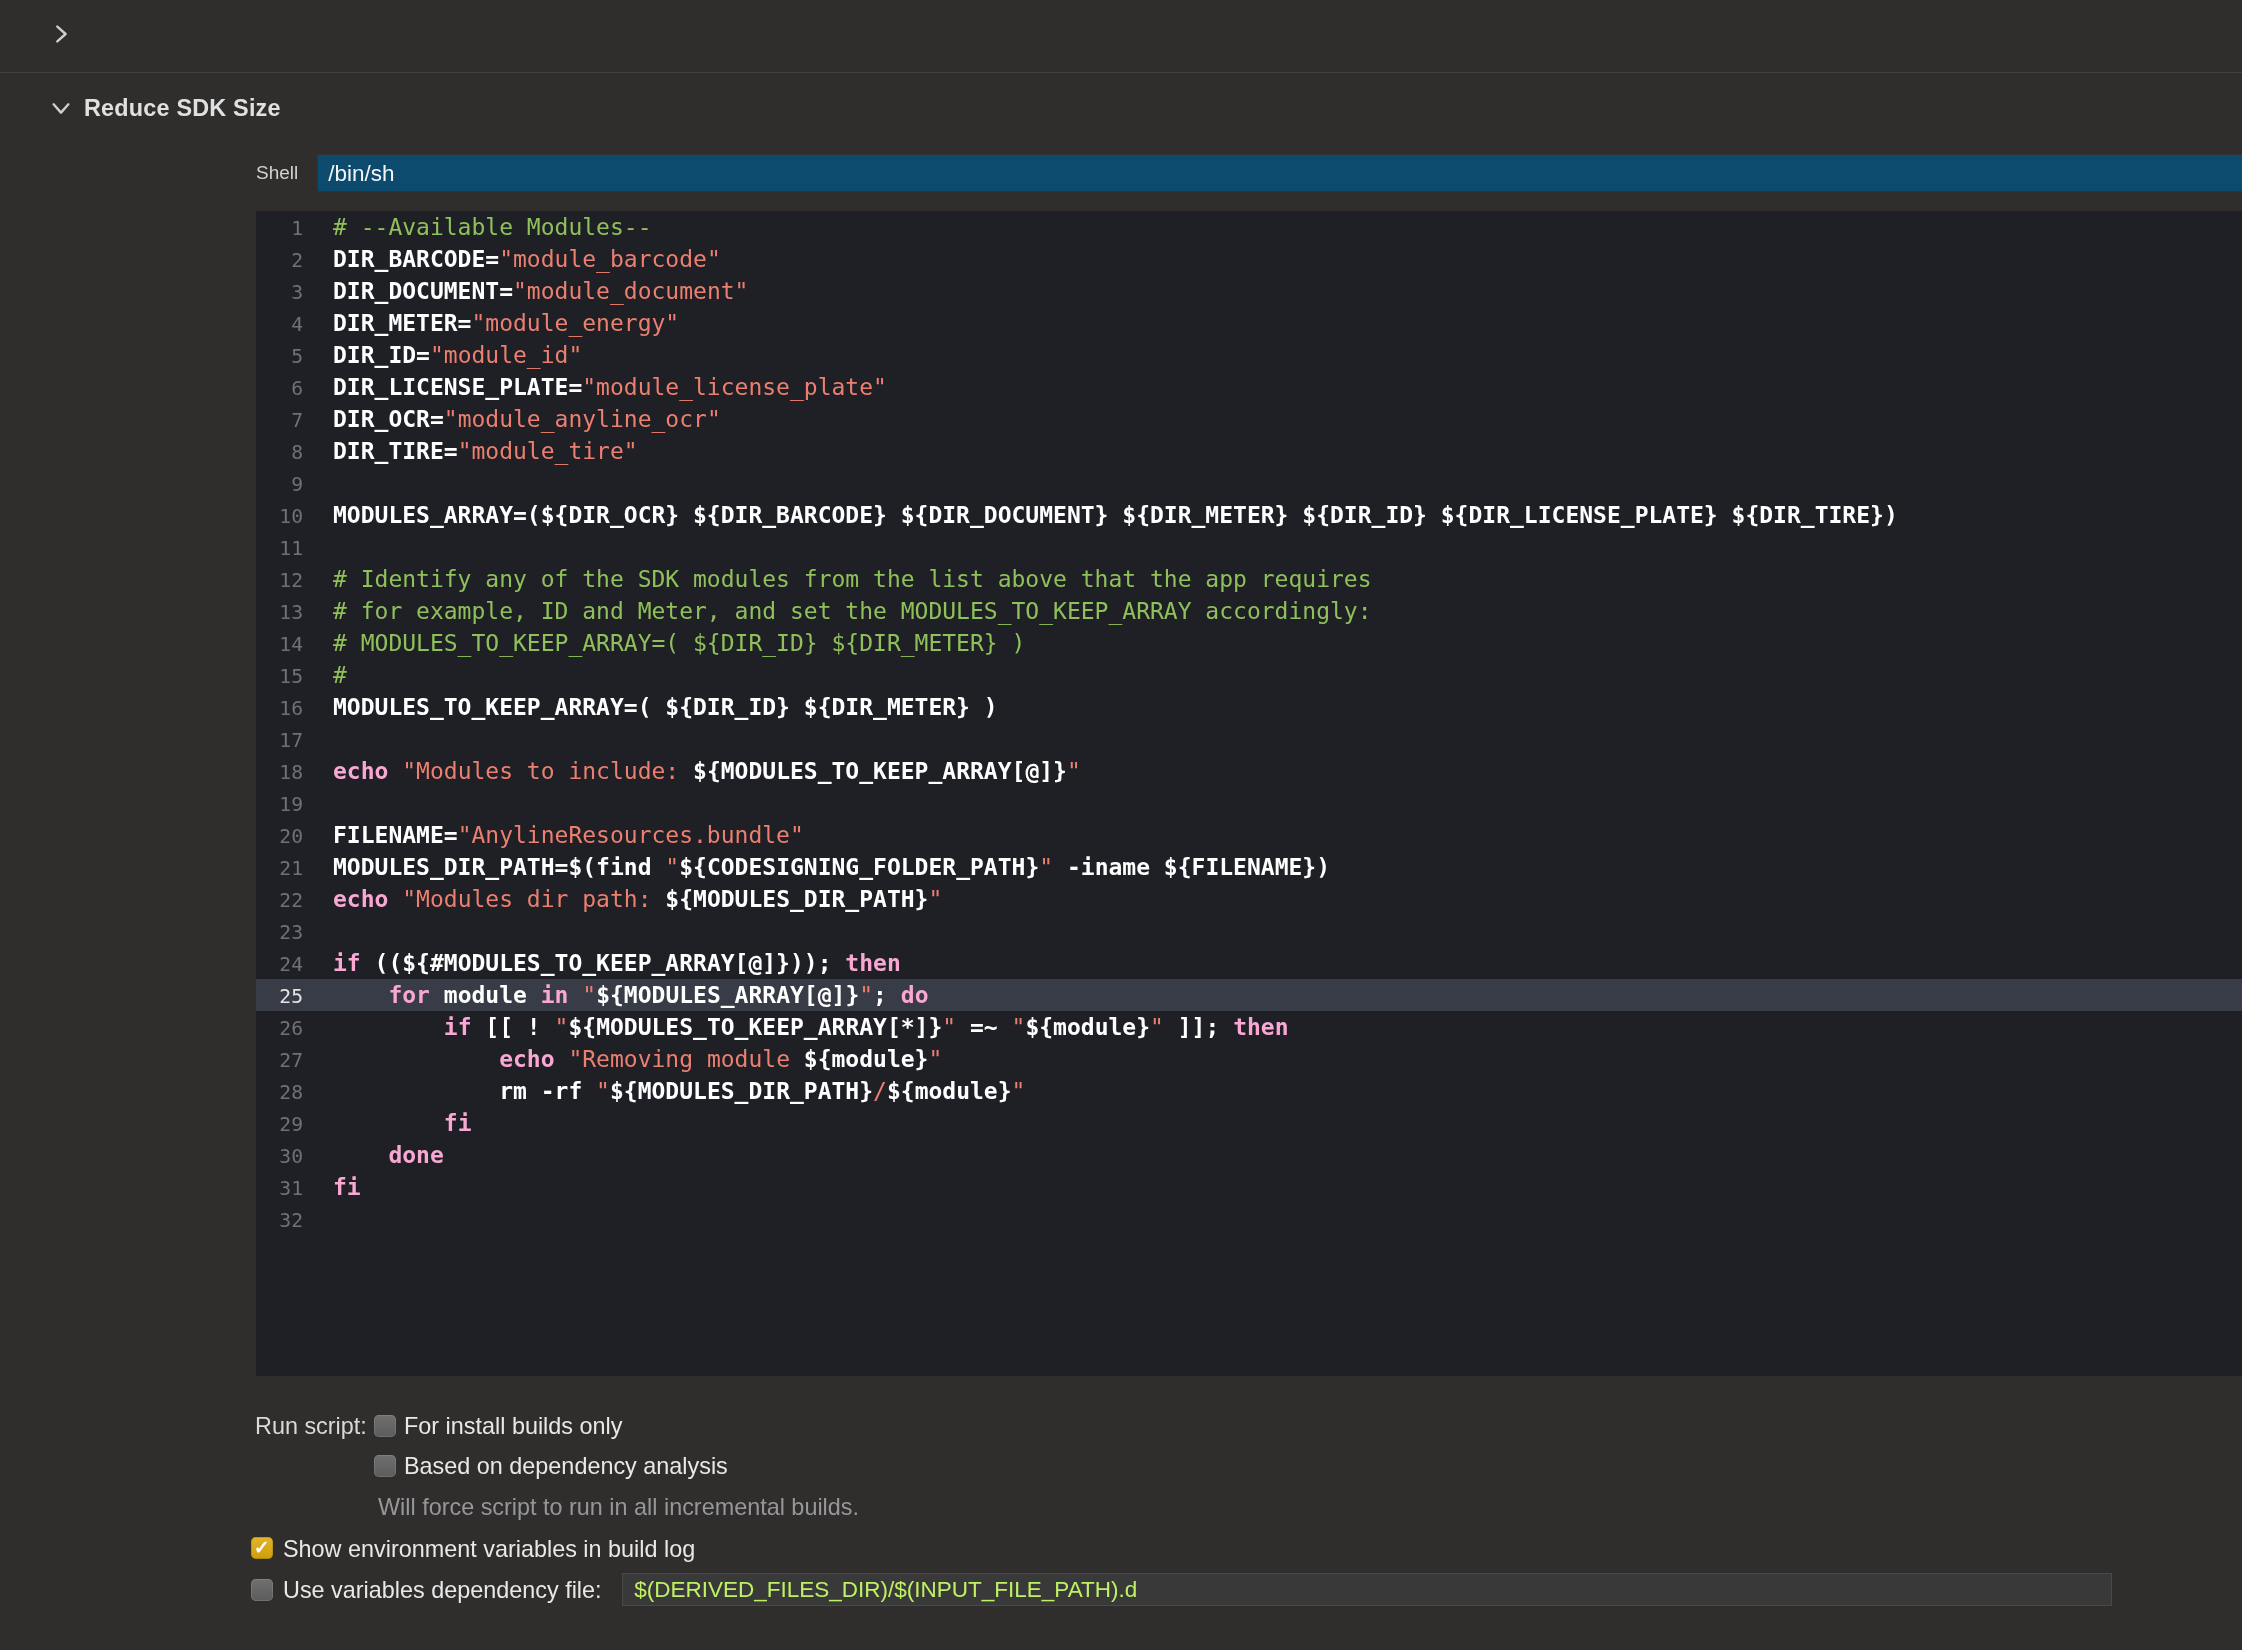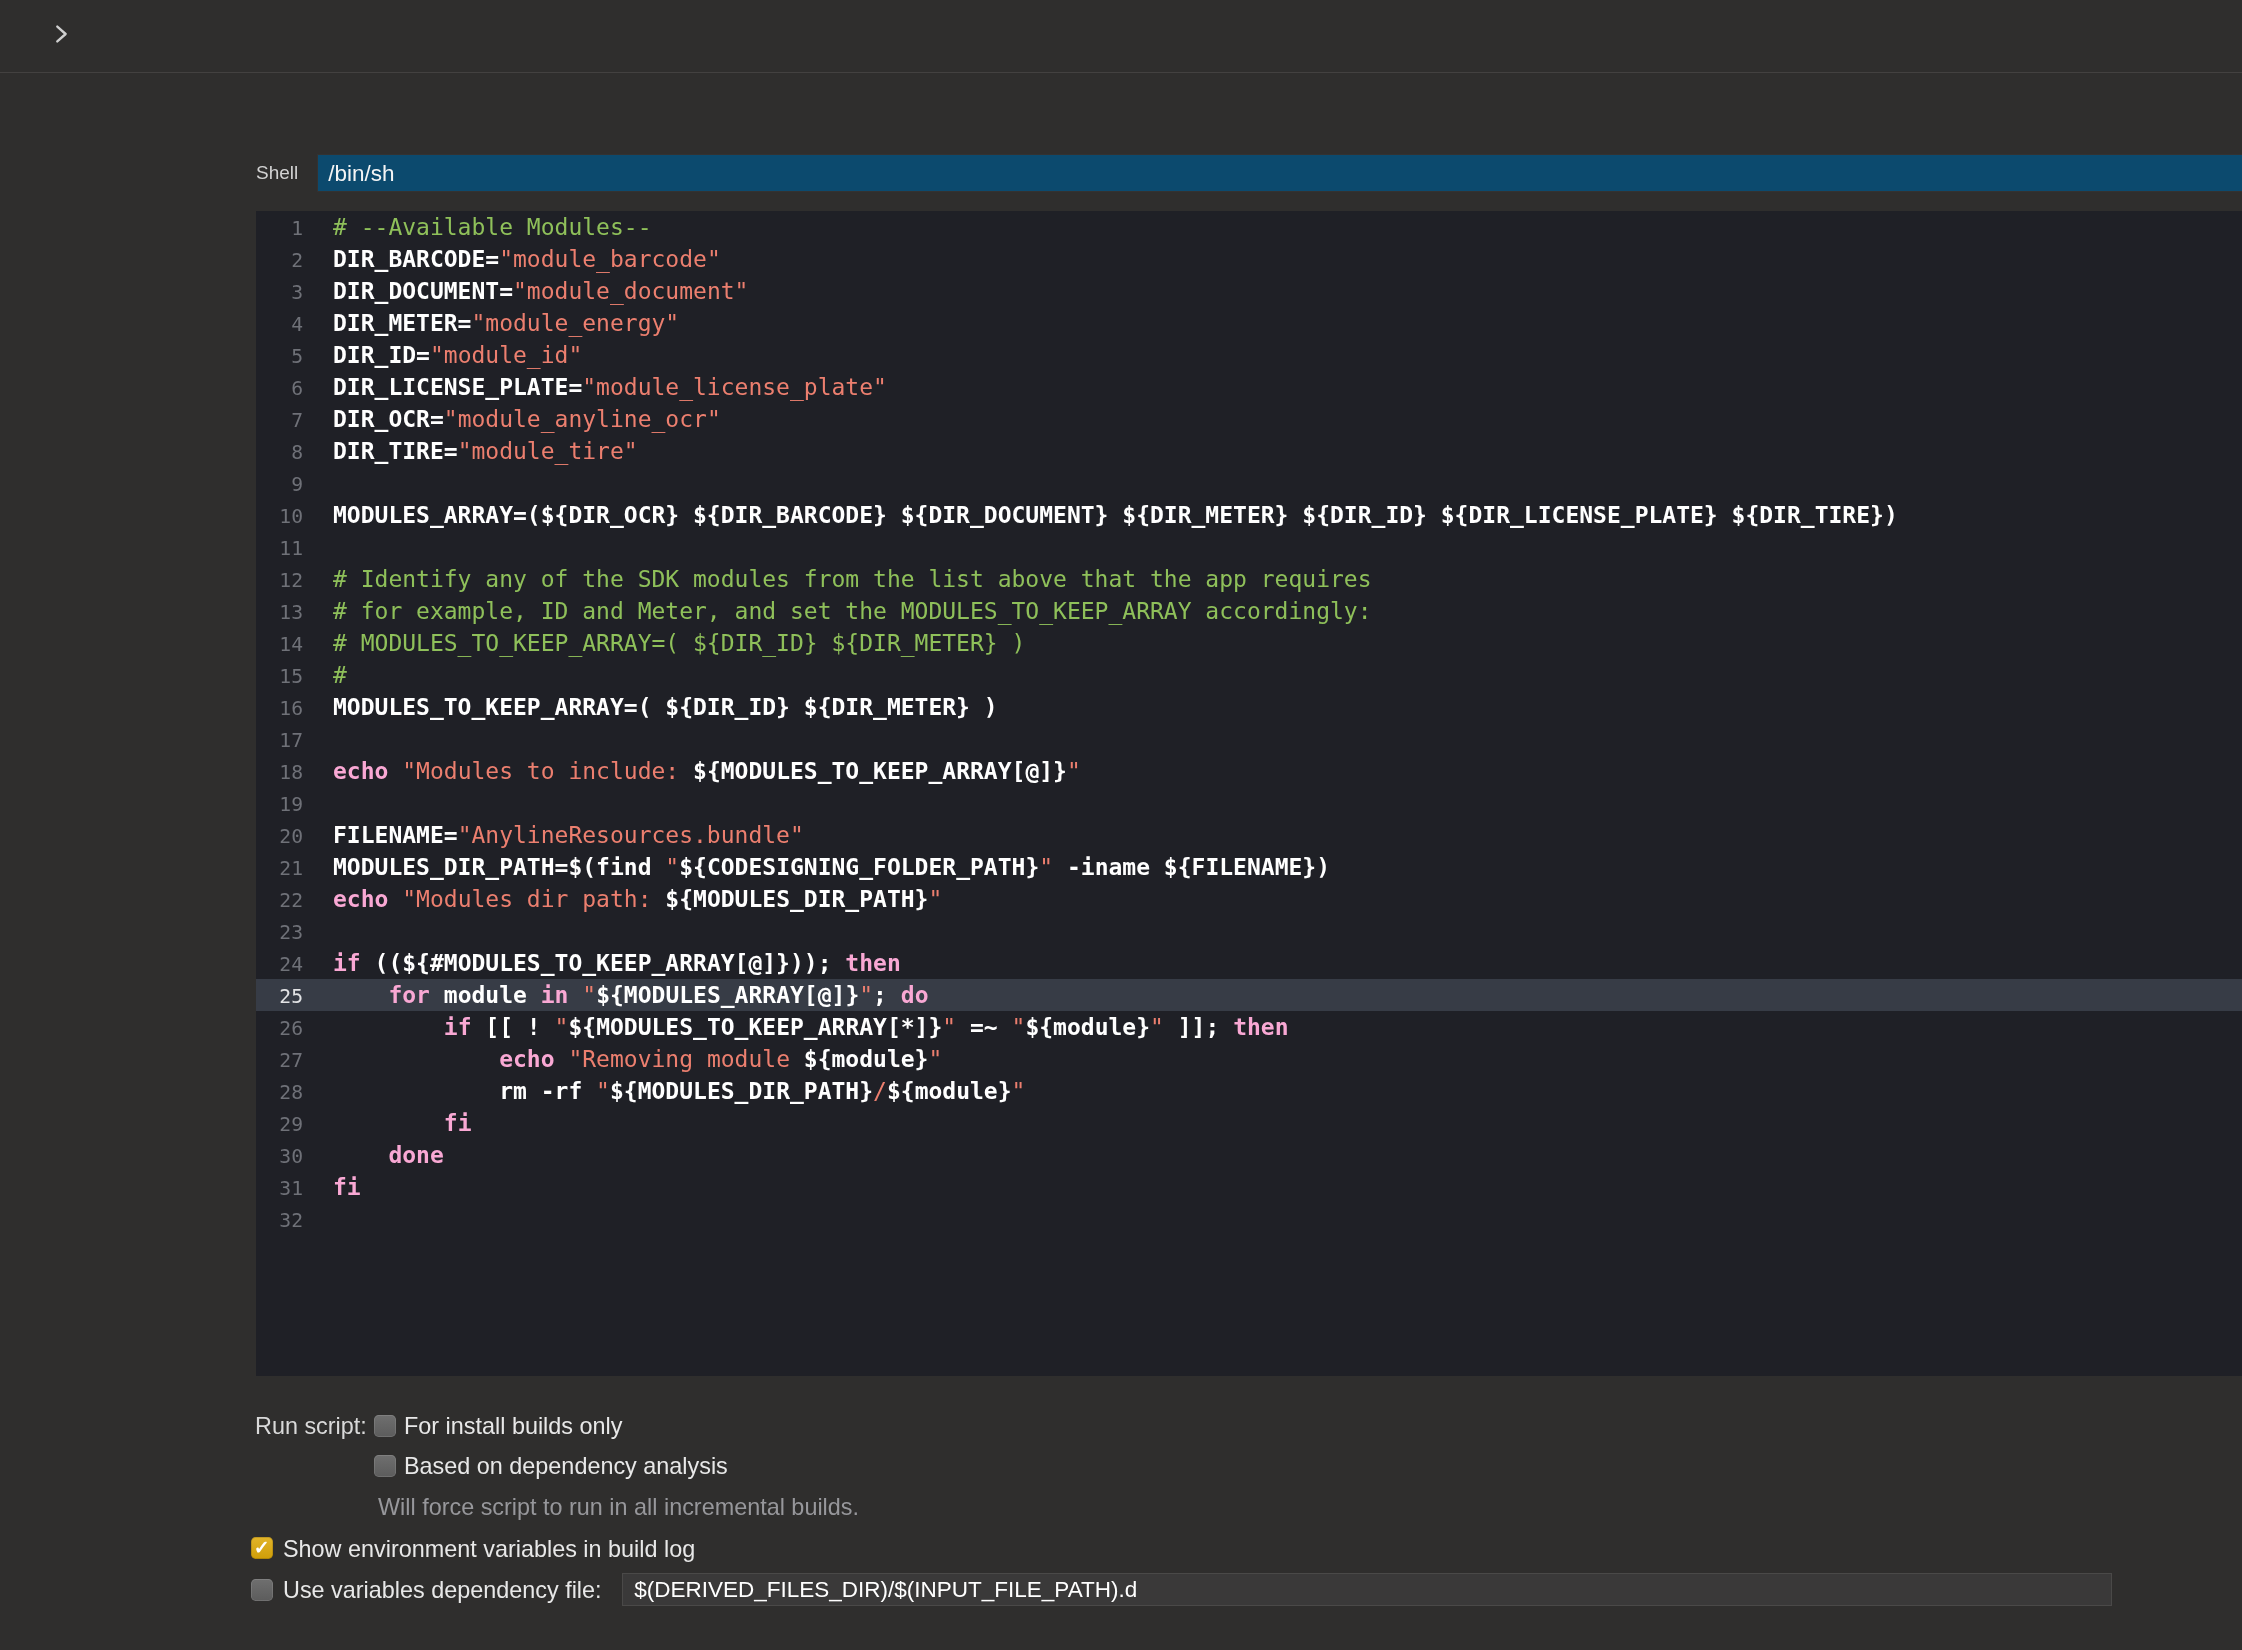--- a/index.html
+++ b/index.html
@@ -74,39 +74,47 @@
     box-shadow:inset 0 0 0 0.9px rgba(0,0,0,.15);
   }
   .checkbox.checked .mark {
     display:block; color:#ffffff; font-size:19px; font-weight:bold;
     line-height:21.5px; text-align:center;
   }
 
   .dep-field {
     position:absolute; left:622px; top:1573px; width:1490px; height:33px;
     background:#3a3939; border:0.9px solid #4a4948;
-    font-size:22.5px; color:#ffffff; line-height:31px; padding-left:11.2px;
+    font-size:22.5px; color:#bef264; line-height:31px; padding-left:11.2px;
     white-space:pre; overflow:hidden;
   }
 </style>
 </head>
 <body>
 
 <div class="stage">
 
   <div class="phase-header" id="hdr-embed">
     <span class="chev">
       <svg width="24" height="24" viewBox="0 0 26 26">
         <polyline points="9,5 18,13 9,21" fill="none" stroke="#cfcfcf" stroke-width="2.6" stroke-linecap="round" stroke-linejoin="round"></polyline>
       </svg>
     </span>
   </div>
 
   <div class="divider"></div>
 
+  <div class="phase-header" id="hdr-reduce">
+    <span class="chev">
+      <svg width="24" height="24" viewBox="0 0 26 26">
+        <polyline points="5,9 13,18 21,9" fill="none" stroke="#cfcfcf" stroke-width="2.6" stroke-linecap="round" stroke-linejoin="round"></polyline>
+      </svg>
+    </span>
+    <span class="title">Reduce SDK Size</span>
+  </div>
 
   <div class="shell-label">Shell</div>
   <div class="shell-field">/bin/sh</div>
 
   <div class="editor"><div class="code-line"><span class="ln">1</span><span class="code"><span class="seg-c"># --Available Modules--</span></span></div><div class="code-line"><span class="ln">2</span><span class="code"><span class="seg-p">DIR_BARCODE=</span><span class="seg-s">"module_barcode"</span></span></div><div class="code-line"><span class="ln">3</span><span class="code"><span class="seg-p">DIR_DOCUMENT=</span><span class="seg-s">"module_document"</span></span></div><div class="code-line"><span class="ln">4</span><span class="code"><span class="seg-p">DIR_METER=</span><span class="seg-s">"module_energy"</span></span></div><div class="code-line"><span class="ln">5</span><span class="code"><span class="seg-p">DIR_ID=</span><span class="seg-s">"module_id"</span></span></div><div class="code-line"><span class="ln">6</span><span class="code"><span class="seg-p">DIR_LICENSE_PLATE=</span><span class="seg-s">"module_license_plate"</span></span></div><div class="code-line"><span class="ln">7</span><span class="code"><span class="seg-p">DIR_OCR=</span><span class="seg-s">"module_anyline_ocr"</span></span></div><div class="code-line"><span class="ln">8</span><span class="code"><span class="seg-p">DIR_TIRE=</span><span class="seg-s">"module_tire"</span></span></div><div class="code-line"><span class="ln">9</span><span class="code"></span></div><div class="code-line"><span class="ln">10</span><span class="code"><span class="seg-p">MODULES_ARRAY=(${DIR_OCR} ${DIR_BARCODE} ${DIR_DOCUMENT} ${DIR_METER} ${DIR_ID} ${DIR_LICENSE_PLATE} ${DIR_TIRE})</span></span></div><div class="code-line"><span class="ln">11</span><span class="code"></span></div><div class="code-line"><span class="ln">12</span><span class="code"><span class="seg-c"># Identify any of the SDK modules from the list above that the app requires</span></span></div><div class="code-line"><span class="ln">13</span><span class="code"><span class="seg-c"># for example, ID and Meter, and set the MODULES_TO_KEEP_ARRAY accordingly:</span></span></div><div class="code-line"><span class="ln">14</span><span class="code"><span class="seg-c"># MODULES_TO_KEEP_ARRAY=( ${DIR_ID} ${DIR_METER} )</span></span></div><div class="code-line"><span class="ln">15</span><span class="code"><span class="seg-c">#</span></span></div><div class="code-line"><span class="ln">16</span><span class="code"><span class="seg-p">MODULES_TO_KEEP_ARRAY=( ${DIR_ID} ${DIR_METER} )</span></span></div><div class="code-line"><span class="ln">17</span><span class="code"></span></div><div class="code-line"><span class="ln">18</span><span class="code"><span class="seg-k">echo</span><span class="seg-p"> </span><span class="seg-s">"Modules to include: </span><span class="seg-p">${MODULES_TO_KEEP_ARRAY[@]}</span><span class="seg-s">"</span></span></div><div class="code-line"><span class="ln">19</span><span class="code"></span></div><div class="code-line"><span class="ln">20</span><span class="code"><span class="seg-p">FILENAME=</span><span class="seg-s">"AnylineResources.bundle"</span></span></div><div class="code-line"><span class="ln">21</span><span class="code"><span class="seg-p">MODULES_DIR_PATH=$(find </span><span class="seg-s">"</span><span class="seg-p">${CODESIGNING_FOLDER_PATH}</span><span class="seg-s">"</span><span class="seg-p"> -iname ${FILENAME})</span></span></div><div class="code-line"><span class="ln">22</span><span class="code"><span class="seg-k">echo</span><span class="seg-p"> </span><span class="seg-s">"Modules dir path: </span><span class="seg-p">${MODULES_DIR_PATH}</span><span class="seg-s">"</span></span></div><div class="code-line"><span class="ln">23</span><span class="code"></span></div><div class="code-line"><span class="ln">24</span><span class="code"><span class="seg-k">if</span><span class="seg-p"> ((${#MODULES_TO_KEEP_ARRAY[@]})); </span><span class="seg-k">then</span></span></div><div class="code-line hl"><span class="ln">25</span><span class="code"><span class="seg-p">    </span><span class="seg-k">for</span><span class="seg-p"> module </span><span class="seg-k">in</span><span class="seg-p"> </span><span class="seg-s">"</span><span class="seg-p">${MODULES_ARRAY[@]}</span><span class="seg-s">"</span><span class="seg-p">; </span><span class="seg-k">do</span></span></div><div class="code-line"><span class="ln">26</span><span class="code"><span class="seg-p">        </span><span class="seg-k">if</span><span class="seg-p"> [[ ! </span><span class="seg-s">"</span><span class="seg-p">${MODULES_TO_KEEP_ARRAY[*]}</span><span class="seg-s">"</span><span class="seg-p"> =~ </span><span class="seg-s">"</span><span class="seg-p">${module}</span><span class="seg-s">"</span><span class="seg-p"> ]]; </span><span class="seg-k">then</span></span></div><div class="code-line"><span class="ln">27</span><span class="code"><span class="seg-p">            </span><span class="seg-k">echo</span><span class="seg-p"> </span><span class="seg-s">"Removing module </span><span class="seg-p">${module}</span><span class="seg-s">"</span></span></div><div class="code-line"><span class="ln">28</span><span class="code"><span class="seg-p">            rm -rf </span><span class="seg-s">"</span><span class="seg-p">${MODULES_DIR_PATH}</span><span class="seg-s">/</span><span class="seg-p">${module}</span><span class="seg-s">"</span></span></div><div class="code-line"><span class="ln">29</span><span class="code"><span class="seg-p">        </span><span class="seg-k">fi</span></span></div><div class="code-line"><span class="ln">30</span><span class="code"><span class="seg-p">    </span><span class="seg-k">done</span></span></div><div class="code-line"><span class="ln">31</span><span class="code"><span class="seg-k">fi</span></span></div><div class="code-line"><span class="ln">32</span><span class="code"></span></div></div>
 
   <div class="opt-static" style="left:255px; top:1413px;">Run script:</div>
 
   <div class="checkbox" style="left:374px; top:1415px;"></div>
   <div class="opt-label" style="left:404px; top:1413px;">For install builds only</div>

